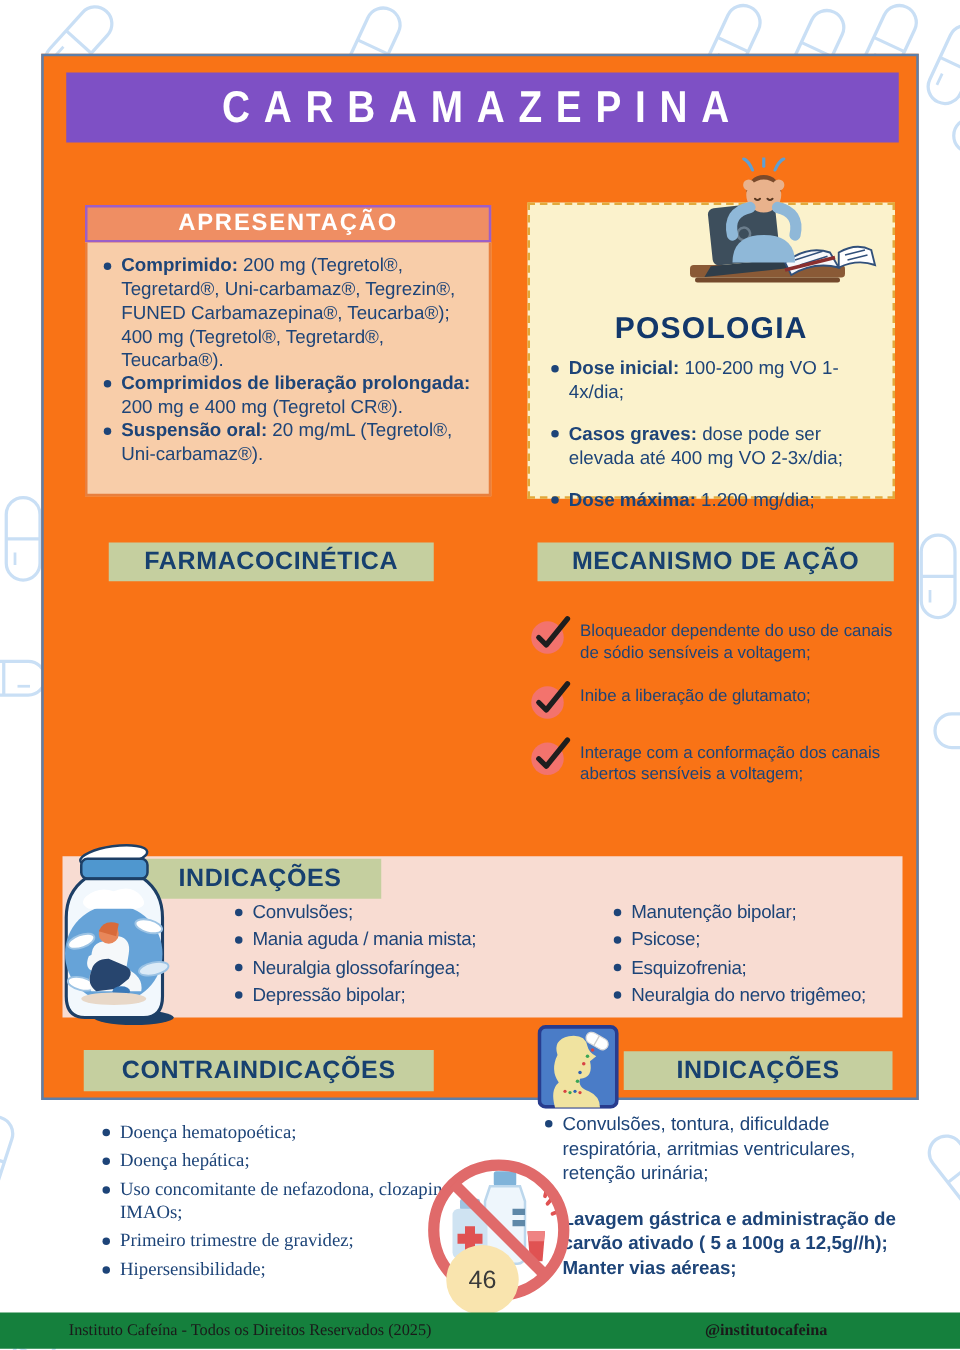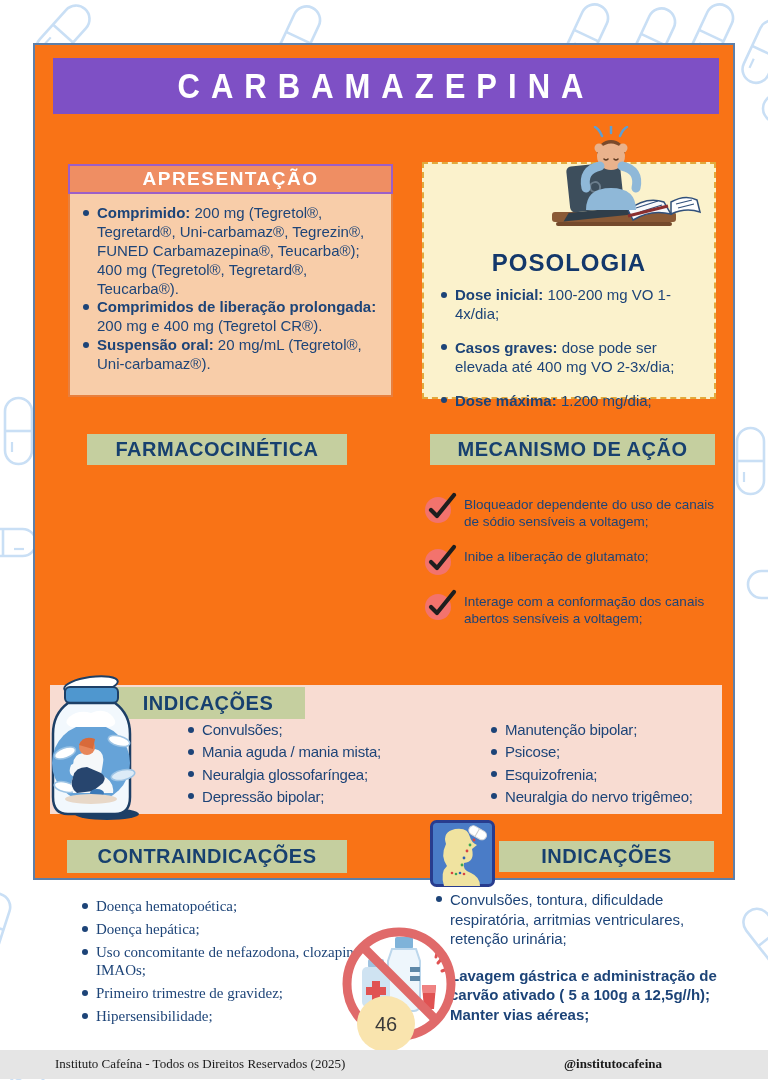--- a/index.html
+++ b/index.html
@@ -92,21 +92,21 @@
   
   .nomed-illu { position:absolute; left:303px; top:878px; width:122px; height:122px; }
   .page-circle {
     position:absolute; left:322px; top:951px; width:58px; height:56px; border-radius:50%;
     background:#f9e4ae; display:flex; align-items:center; justify-content:center;
     font-size:20px; color:#3a3a3a; z-index:4;
   }
   
   .footer {
     position:absolute; left:0; top:1050px; width:768px; height:29px;
-    background:#e5e5e5; z-index:1;
+    background:#15803d; z-index:1;
     font-family:"Liberation Serif", serif; font-size:13px; color:#1a1a1a;
   }
   .footer-left  { position:absolute; left:55px;  top:6px; }
   .footer-right { position:absolute; right:106px; top:6px; font-weight:bold; }
 </style>
 </head>
 <body>
 
 <svg class="bg-pattern" width="768" height="1080">
   <defs>

